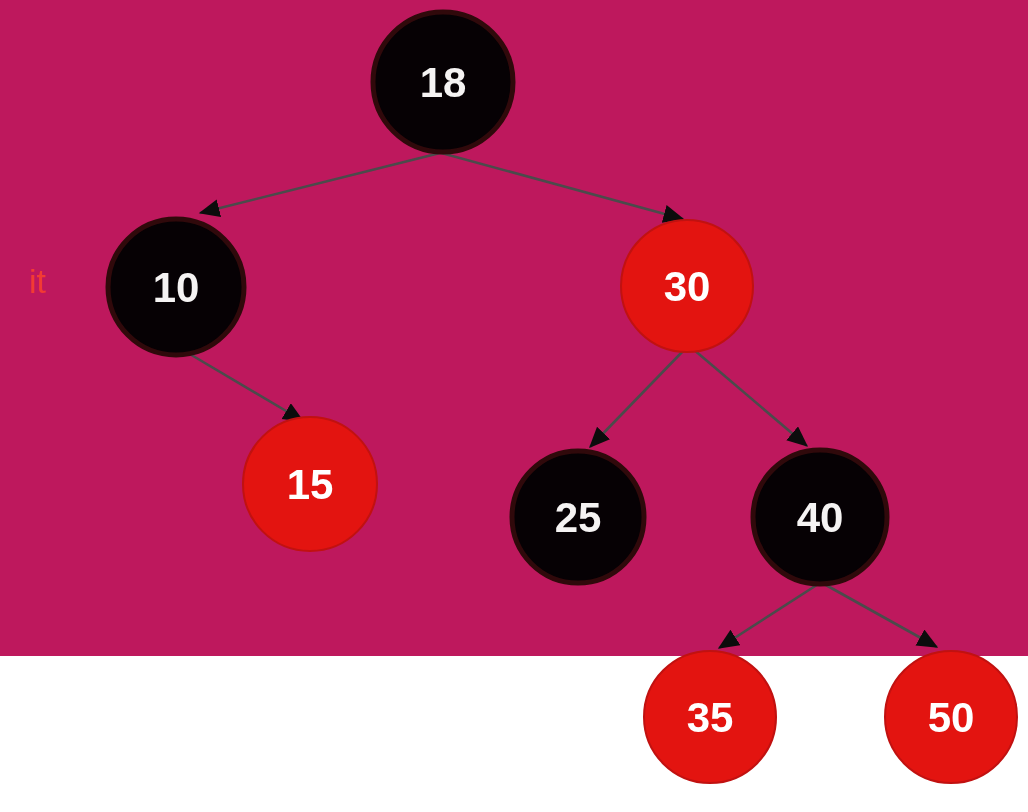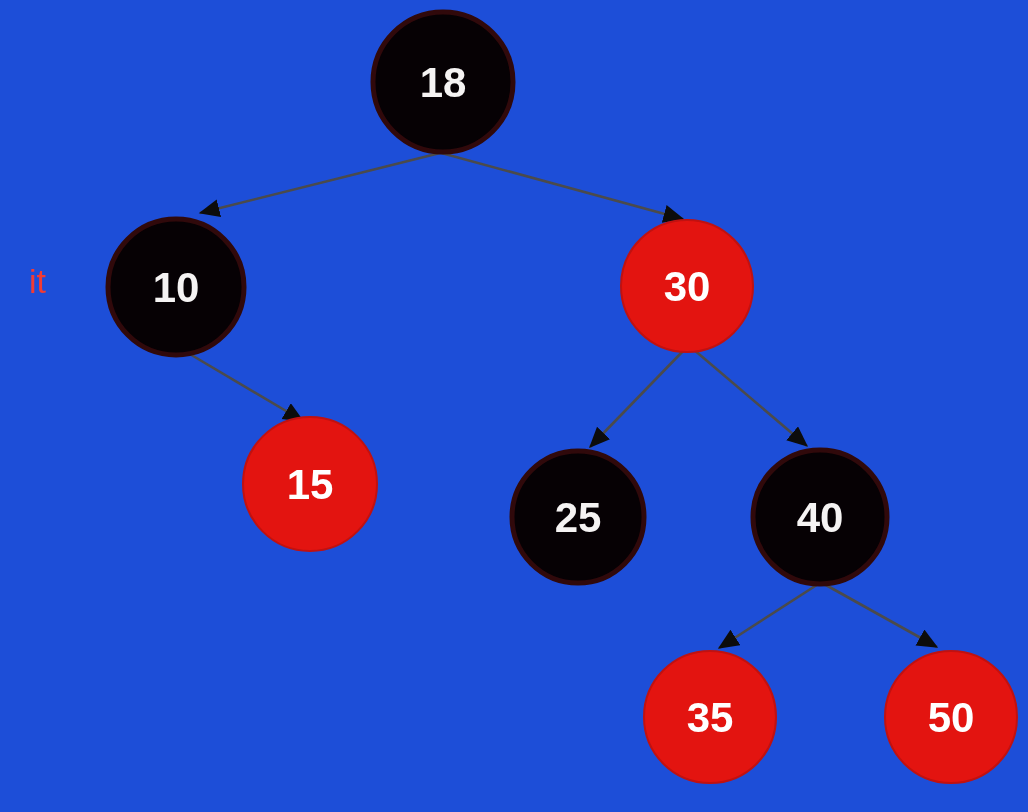--- a/index.html
+++ b/index.html
@@ -7,22 +7,22 @@
     padding: 0;
     background: #ffffff;
     width: 1028px;
     height: 812px;
     overflow: hidden;
     font-family: "Liberation Sans", sans-serif;
   }
   #stage {
     position: relative;
     width: 1028px;
-    height: 812px;
-    background: #1d4ed8;
+    height: 656px;
+    background: #be185d;
   }
   svg { display: block; }
   .edge-line {
     fill: none;
   }
   .node-label {
     font-family: "Liberation Sans", sans-serif;
     font-weight: bold;
     text-anchor: middle;
     pointer-events: none;

